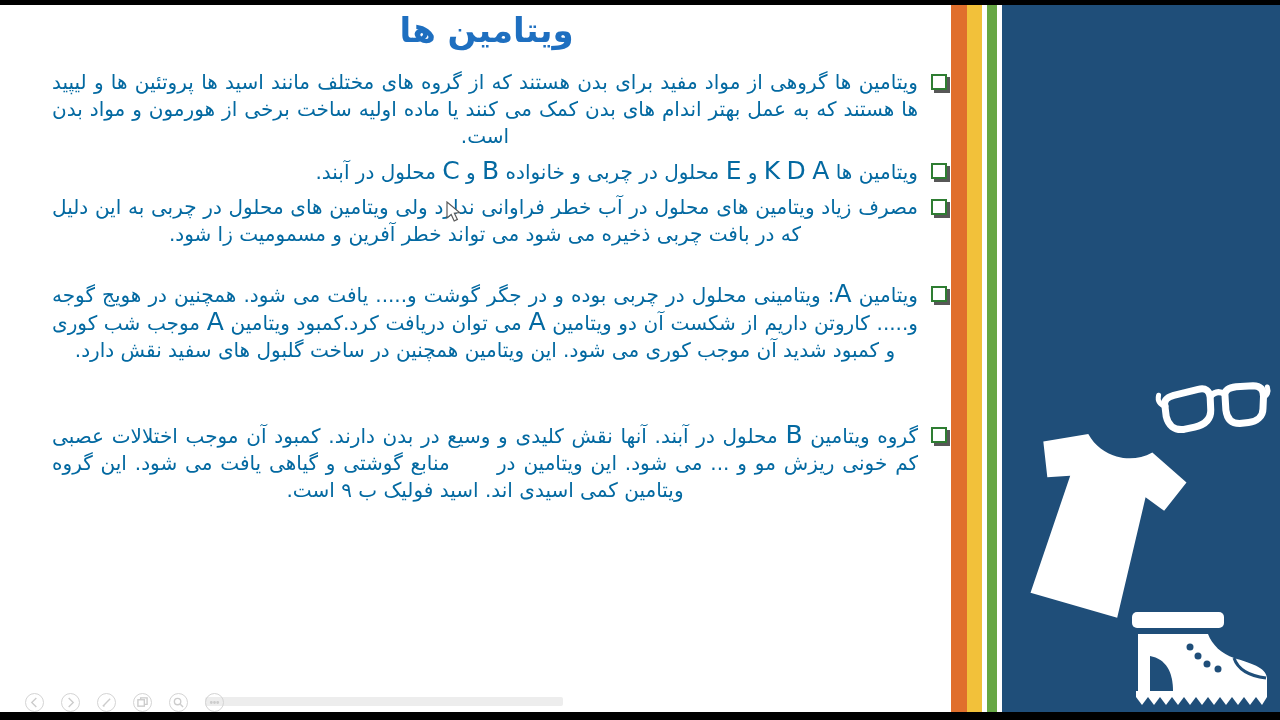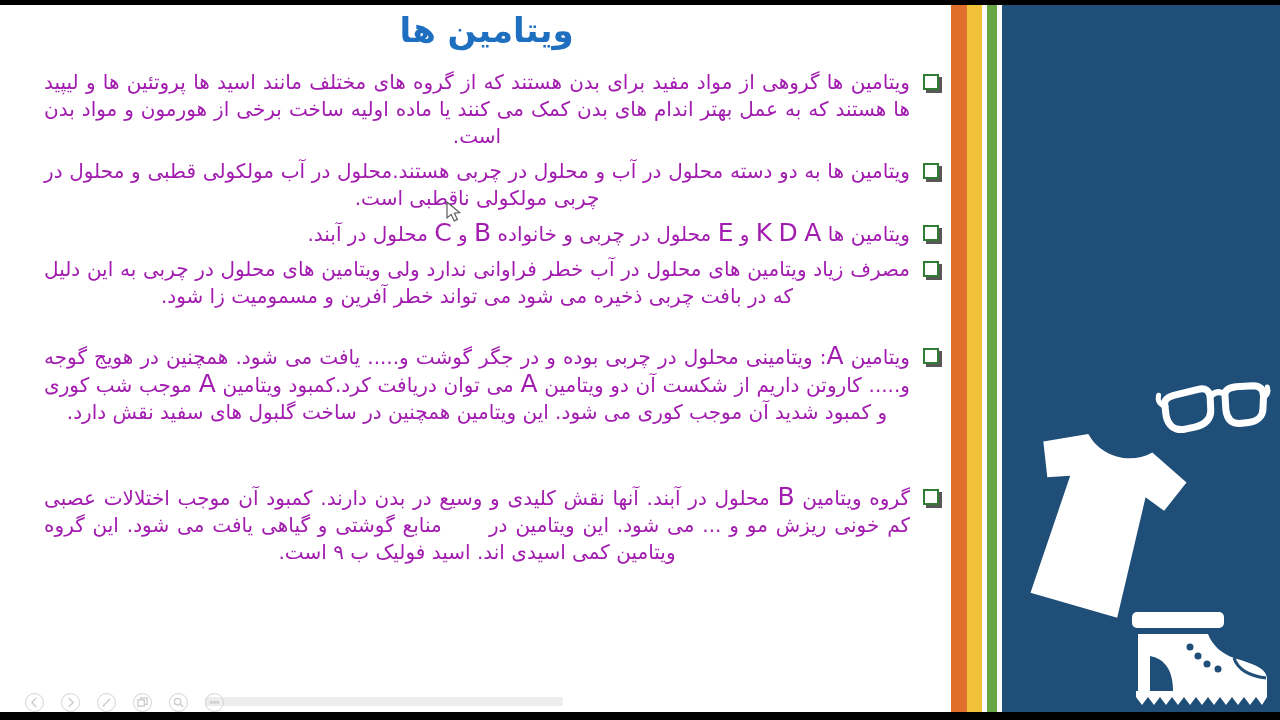--- a/index.html
+++ b/index.html
@@ -8,22 +8,22 @@
   .bar{position:absolute;left:0;width:1280px;background:#000;}
   .bar.top{top:0;height:5px;}
   .bar.bottom{top:712px;height:8px;}
   .slide{position:absolute;left:0;top:5px;width:1280px;height:707px;background:#fff;}
 
   
   .title{position:absolute;left:38px;top:5px;width:897px;text-align:center;
          font-size:34px;font-weight:bold;color:#1e6fc0;direction:rtl;margin:0;}
 
   
-  .bullets{position:absolute;left:44px;top:64px;width:902px;direction:rtl;
-           color:#a21caf;font-size:20px;line-height:27px;}
+  .bullets{position:absolute;left:52px;top:64px;width:902px;direction:rtl;
+           color:#0369a1;font-size:20px;line-height:27px;}
   .bullet{position:relative;padding-right:36px;margin-bottom:8px;
           text-align:justify;text-align-last:center;}
   .bullet.flush{text-align-last:right;}
   .bullet.empty{height:19px;margin-bottom:6px;}
   .sq{position:absolute;right:7px;top:5px;width:12px;height:12px;background:#fff;
       border:2px solid #2e7d32;box-shadow:3px 3px 0 rgba(45,45,45,.8);}
   .lat{font-size:25px;line-height:1;font-family:"DejaVu Sans",sans-serif;}
 
   
   .stripe{position:absolute;top:0;height:707px;}
@@ -49,21 +49,20 @@
 <body>
 
 <div class="stage">
   <div class="bar top"></div>
 
   <div class="slide">
     <h1 class="title">ویتامین ها</h1>
 
     <div class="bullets">
         <div class="bullet"><span class="sq"></span><span class="btxt">ویتامین ها گروهی از مواد مفید برای بدن هستند که از گروه های مختلف مانند اسید ها پروتئین ها و لیپید ها هستند که به عمل بهتر اندام های بدن کمک می کنند یا ماده اولیه ساخت برخی از هورمون و مواد بدن است.</span></div>
-        <div class="bullet"><span class="sq"></span><span class="btxt">ویتامین ها به دو دسته محلول در آب و محلول در چربی هستند.محلول در آب مولکولی قطبی و محلول در چربی مولکولی ناقطبی است.</span></div>
         <div class="bullet flush"><span class="sq"></span><span class="btxt">ویتامین ها <span class="lat">K</span> <span class="lat">D</span> <span class="lat">A</span> و <span class="lat">E</span> محلول در چربی و خانواده <span class="lat">B</span> و <span class="lat">C</span> محلول در آبند.</span></div>
         <div class="bullet"><span class="sq"></span><span class="btxt">مصرف زیاد ویتامین های محلول در آب خطر فراوانی ندارد ولی ویتامین های محلول در چربی به این دلیل که در بافت چربی ذخیره می شود می تواند خطر آفرین و مسمومیت زا شود.</span></div>
         <div class="bullet empty"></div>
         <div class="bullet"><span class="sq"></span><span class="btxt">ویتامین <span class="lat">A</span>:  ویتامینی محلول در چربی بوده و در جگر گوشت و..... یافت می شود. همچنین در هویج گوجه و..... کاروتن داریم از شکست آن دو ویتامین <span class="lat">A</span> می توان دریافت کرد.کمبود ویتامین <span class="lat">A</span> موجب شب کوری و کمبود شدید آن موجب کوری می شود. این ویتامین همچنین در ساخت گلبول های سفید نقش دارد.</span></div>
         <div class="bullet empty"></div>
         <div class="bullet empty"></div>
         <div class="bullet"><span class="sq"></span><span class="btxt">گروه ویتامین <span class="lat">B</span> محلول در آبند. آنها نقش کلیدی و وسیع در بدن دارند. کمبود آن موجب اختلالات عصبی کم خونی ریزش مو و ... می شود. این ویتامین در &nbsp;&nbsp;&nbsp;&nbsp; منابع گوشتی و گیاهی یافت می شود. این گروه ویتامین کمی اسیدی اند. اسید فولیک ب ۹ است.</span></div>
       </div>
 
     <div class="stripe orange"></div>

